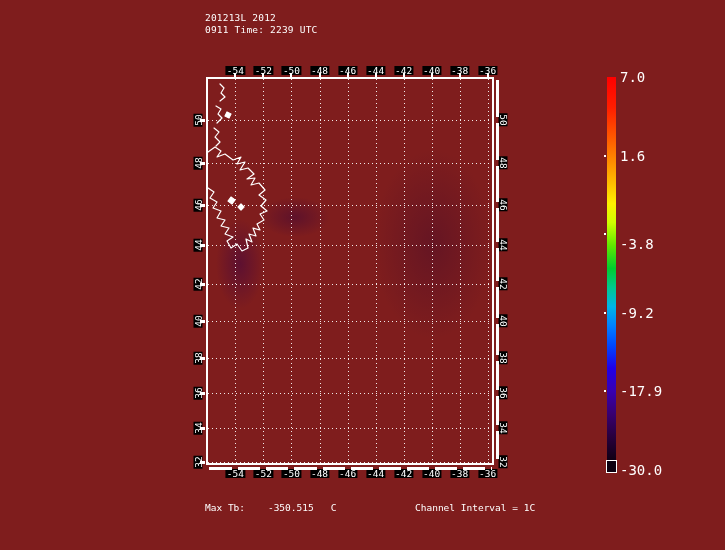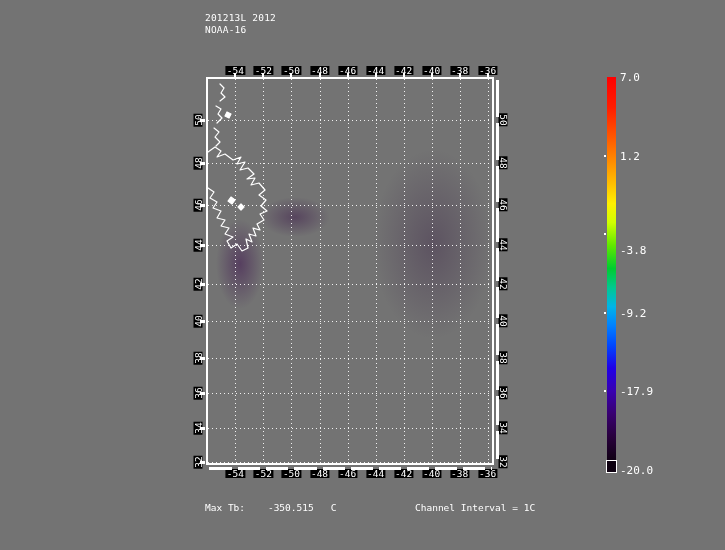--- a/index.html
+++ b/index.html
@@ -1,44 +1,44 @@
 <!DOCTYPE html>
 <html><head>
 <meta charset="utf-8">
 <style>
   html,body{margin:0;padding:0;background:#000;}
-  #screen{position:relative;width:725px;height:550px;background:#737373;overflow:hidden;
+  #screen{position:relative;width:725px;height:550px;background:#7f1d1d;overflow:hidden;
           font-family:"DejaVu Sans Mono", monospace;color:#fff;}
   #header{position:absolute;left:205px;top:12px;font-size:9.5px;line-height:12px;white-space:pre;}
   .hline{letter-spacing:0.2px;}
   #map{position:absolute;left:206px;top:77px;width:284px;height:384px;border:2px solid #fff;}
   .vgrid{position:absolute;top:0;width:1px;height:100%;
          background:repeating-linear-gradient(to bottom,rgba(255,255,255,.9) 0 1px,transparent 1px 4px);}
   .hgrid{position:absolute;left:0;height:1px;width:100%;
          background:repeating-linear-gradient(to right,rgba(255,255,255,.9) 0 1px,transparent 1px 4px);}
   .axlab{position:absolute;font-size:9.5px;line-height:9px;white-space:pre;background:#000;padding:0 1px;}
   .rotl{transform:translate(-50%,-50%) rotate(-90deg);}
   .rotr{transform:translate(-50%,-50%) rotate(90deg);}
   .tick,.seg{position:absolute;background:#fff;}
   .blob{position:absolute;border-radius:50%;pointer-events:none;}
   #coast{position:absolute;left:0;top:0;}
   #cbar-grad{position:absolute;left:607px;top:77px;width:9px;height:383px;}
   #cbar-end{position:absolute;left:606px;top:460px;width:9px;height:11px;border:1px solid #fff;background:#0d0010;}
-  .cbar-label{position:absolute;left:620px;font-size:11px;line-height:9px;transform:translateY(-50%);white-space:pre;}
+  .cbar-label{position:absolute;left:620px;font-size:14px;line-height:9px;transform:translateY(-50%);white-space:pre;}
   .cbar-dot{position:absolute;left:604px;width:2px;height:2px;background:#fff;}
   #footer{position:absolute;top:503px;left:0;width:725px;font-size:9.5px;line-height:10px;}
   #maxtb{position:absolute;left:205px;white-space:pre;}
   #contour{position:absolute;left:415px;white-space:pre;}
 </style>
 </head>
 <body>
 
 <div id="screen">
 
-  <div id="header"><div class="hline">201213L 2012</div><div class="hline">NOAA-16</div></div>
+  <div id="header"><div class="hline">201213L 2012</div><div class="hline">0911 Time: 2239 UTC</div></div>
 
   <div id="map">
     <div class="blob" style="left:8px;top:140px;width:48px;height:90px;background:radial-gradient(closest-side,rgba(52,0,72,.45),transparent);"></div>
     <div class="blob" style="left:52px;top:118px;width:70px;height:40px;background:radial-gradient(closest-side,rgba(45,0,62,.40),transparent);"></div>
     <div class="blob" style="left:165px;top:70px;width:120px;height:190px;background:radial-gradient(closest-side,rgba(35,0,50,.28),transparent);"></div>
     <svg id="coast" width="284" height="384" viewBox="0 0 284 384">
       <g stroke="#fff" stroke-width="1.2" fill="none" stroke-linejoin="round" stroke-linecap="round">
         <path d="M12,5 L16,9 L13,14 L17,18 L12,22"></path>
         <path d="M8,27 L13,30 L10,35 L14,39 L9,44"></path>
         <path d="M19,33 L23,35 L21,39 L17,37 Z" fill="#fff"></path>
@@ -153,22 +153,22 @@
     <div class="seg" style="left: 496px; top: 122.787px; width: 3px; height: 37.25px;"></div>
     <div class="seg" style="left: 496px; top: 166.037px; width: 3px; height: 35.6043px;"></div>
     <div class="seg" style="left: 496px; top: 207.641px; width: 3px; height: 34.1264px;"></div>
     <div class="seg" style="left: 496px; top: 247.768px; width: 3px; height: 32.7955px;"></div>
     <div class="seg" style="left: 496px; top: 286.563px; width: 3px; height: 31.5945px;"></div>
     <div class="seg" style="left: 496px; top: 324.158px; width: 3px; height: 30.5088px;"></div>
     <div class="seg" style="left: 496px; top: 360.667px; width: 3px; height: 29.5261px;"></div>
     <div class="seg" style="left: 496px; top: 396.193px; width: 3px; height: 28.636px;"></div>
     <div class="seg" style="left: 496px; top: 430.829px; width: 3px; height: 27.8297px;"></div>
     <div class="cbar-label" style="top: 77px;">7.0</div>
-    <div class="cbar-label" style="top: 155.6px;">1.2</div>
+    <div class="cbar-label" style="top: 155.6px;">1.6</div>
     <div class="cbar-dot" style="top: 154.6px;"></div>
-    <div class="cbar-label" style="top: 250px;">-3.8</div>
+    <div class="cbar-label" style="top: 244px;">-3.8</div>
     <div class="cbar-dot" style="top: 233.2px;"></div>
     <div class="cbar-label" style="top: 312.8px;">-9.2</div>
     <div class="cbar-dot" style="top: 311.8px;"></div>
     <div class="cbar-label" style="top: 391.4px;">-17.9</div>
     <div class="cbar-dot" style="top: 390.4px;"></div>
-    <div class="cbar-label" style="top: 470px;">-20.0</div>
+    <div class="cbar-label" style="top: 470px;">-30.0</div>
   </div>
 
 </body></html>

